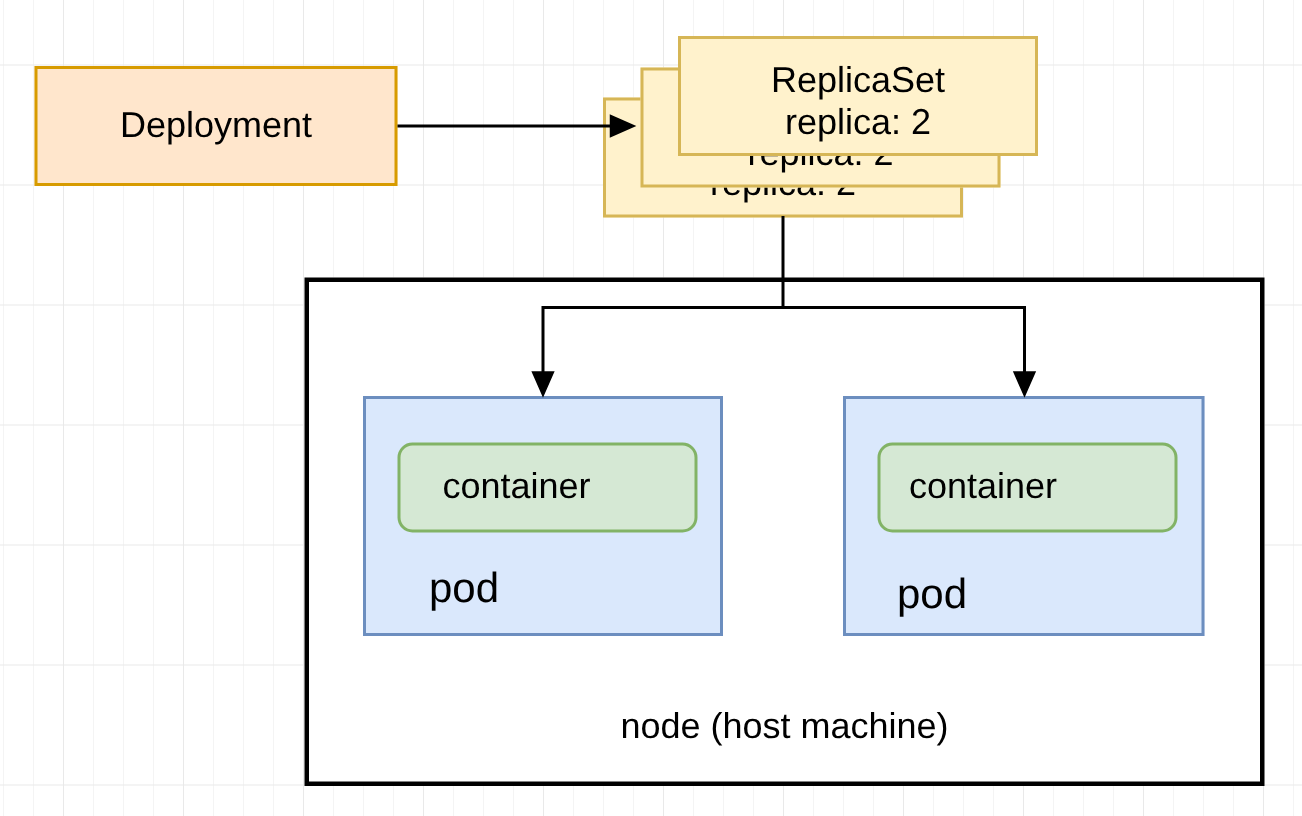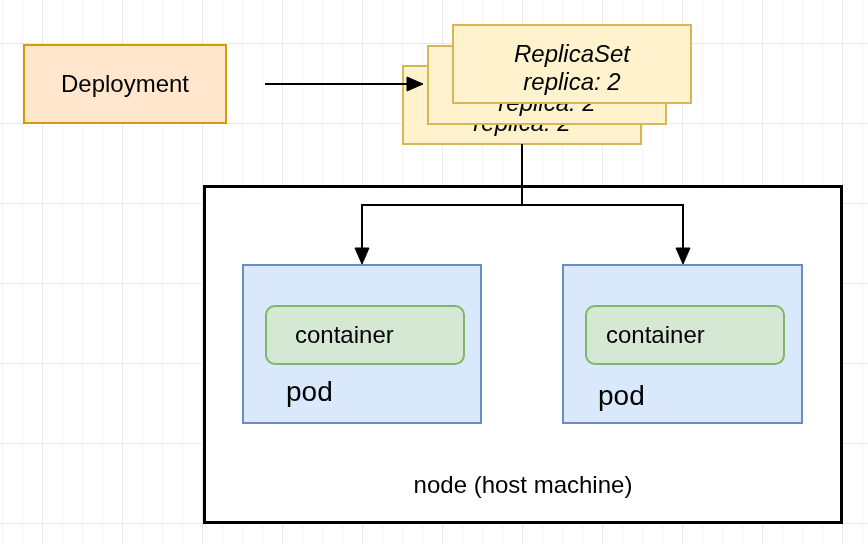--- a/index.html
+++ b/index.html
@@ -24,31 +24,30 @@
     position:absolute;
     box-sizing:border-box;
     display:flex;
     align-items:center;
     justify-content:center;
     text-align:center;
     font-size:24px;
     line-height:28px;
   }
   .deployment{
-    left:23px; top:44px; width:204px; height:80px;
+    left:23px; top:44px; width:242px; height:80px;
     background:#ffe6cc;
     border:2px solid #d79b00;
   }
   .rs-box{
     width:240px; height:80px;
     background:#fff2cc;
     border:2px solid #d6b656;
     flex-direction:column;
     padding-top:7px;
-    font-style:italic;
   }
   .rs-back   { left:402px; top:65px; }
   .rs-middle { left:427px; top:45px; }
   .rs-front  { left:452px; top:24px; }
   .node-box{
     left:203px; top:185px; width:640px; height:339px;
     background:#ffffff;
     border:3px solid #000000;
   }
   .node-label{
@@ -62,21 +61,21 @@
     box-sizing:border-box;
     width:240px; height:160px;
     background:#dae8fc;
     border:2px solid #6c8ebf;
   }
   .pod-1{ left:242px; top:264px; }
   .pod-2{ left:562px; top:264px; width:241px; }
   .container-box{
     position:absolute;
     box-sizing:border-box;
-    left:21px; top:39px;
+    left:21px; top:29px;
     width:200px; height:60px;
     background:#d5e8d4;
     border:2px solid #82b366;
     border-radius:10px;
     display:flex;
     align-items:center;
     font-size:24px;
   }
   .pod-1 .container-box{ padding-left:28px; }
   .pod-2 .container-box{ padding-left:19px; }

